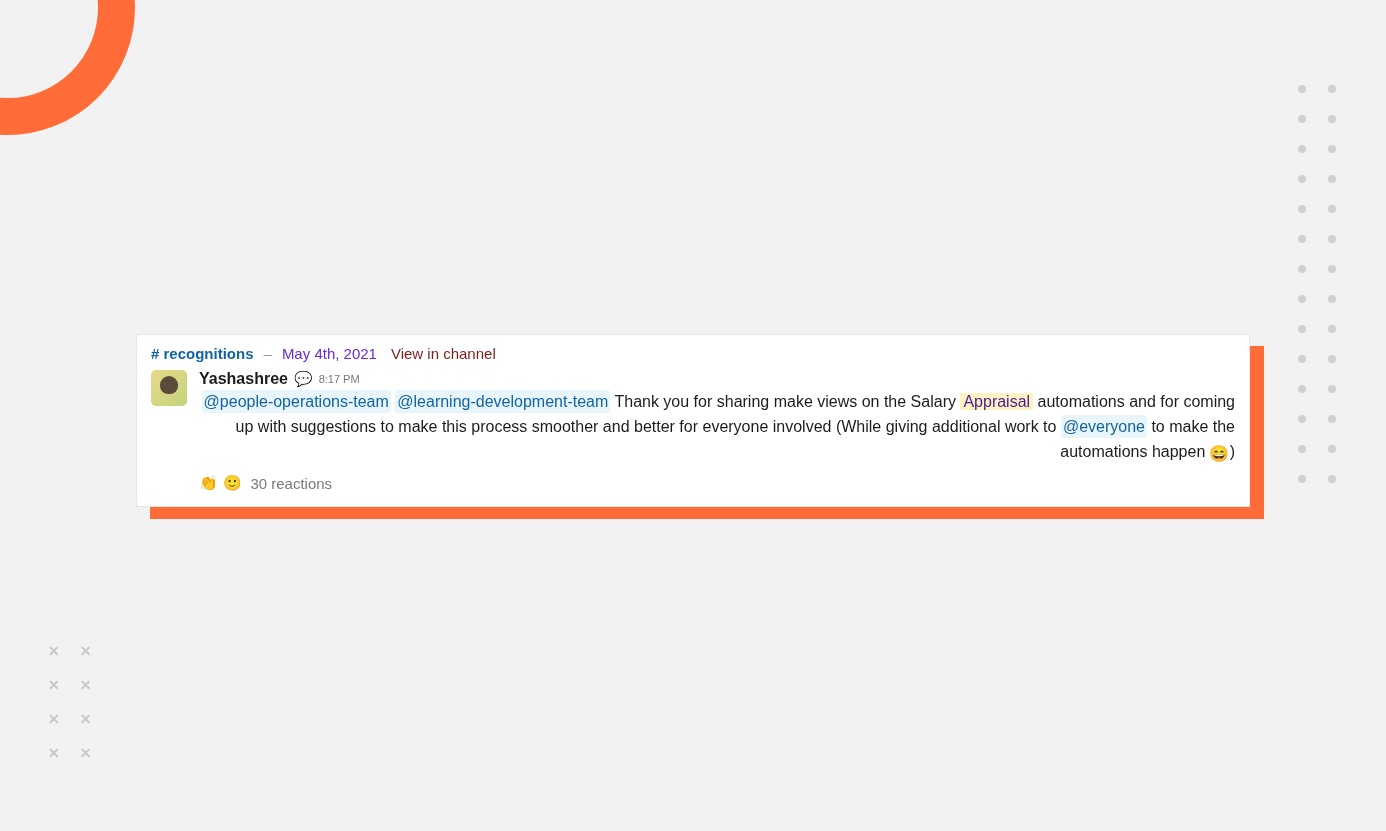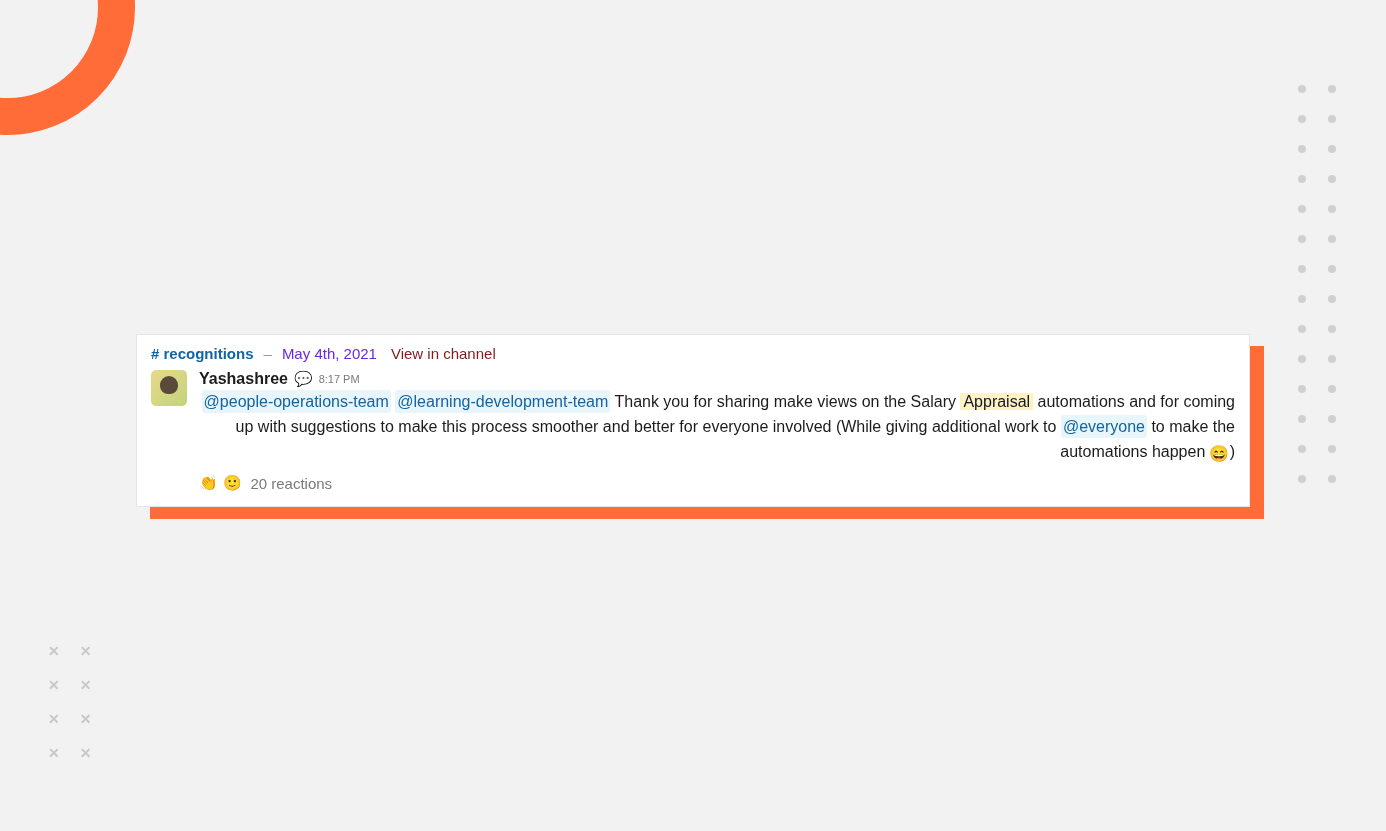--- a/index.html
+++ b/index.html
@@ -124,21 +124,21 @@
     margin-top: 2px;
   }
   .mention {
     background: #e8f5fa;
     color: #1264a3;
     padding: 3px 2px;
     border-radius: 3px;
   }
   .hl {
     background: #fff2c2;
-    color: #0f172a;
+    color: #4c1d95;
     padding: 0 3px;
   }
   .emoji { font-size: 16px; vertical-align: -2px; }
 
   .reactions {
     margin-top: 8px;
     font-size: 15px;
     color: #7a7a7a;
     display: flex;
     align-items: center;
@@ -213,18 +213,18 @@
         </div>
         <div class="text">
           <span class="mention">@people-operations-team</span>
           <span> </span>
           <span class="mention">@learning-development-team</span>
           <span> Thank you for sharing make views on the Salary </span><span class="hl">Appraisal</span><span> automations and for coming up with suggestions to make this process smoother and better for everyone involved (While giving additional work to </span><span class="mention">@everyone</span><span> to make the automations happen </span><span class="emoji">😄</span><span>)</span>
         </div>
         <div class="reactions">
           <span>👏</span>
           <span>🙂</span>
-          <span class="count">20 reactions</span>
+          <span class="count">30 reactions</span>
         </div>
       </div>
     </div>
   </div>
 </div>
 
 </body></html>

